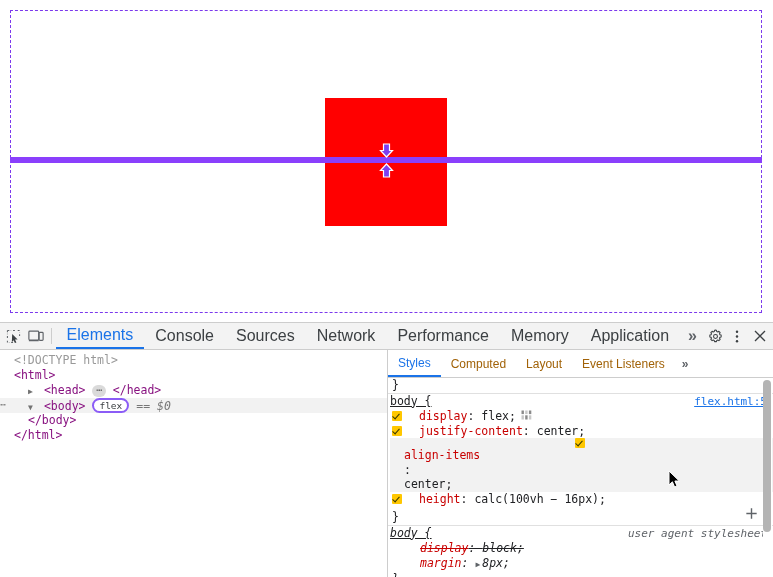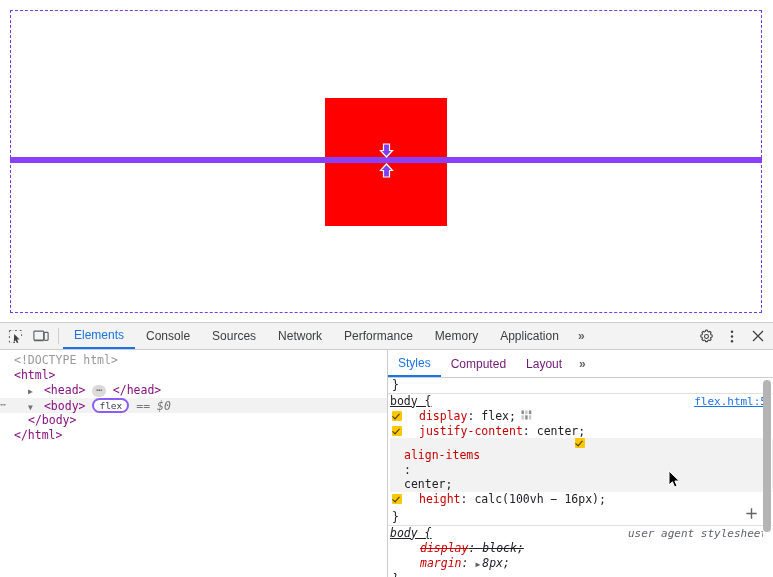--- a/index.html
+++ b/index.html
@@ -76,21 +76,21 @@
     display: flex; align-items: center; justify-content: center;
     color: #5f6368;
   }
   .tb-sep {
     width: 1px; height: 16px; background: #cdcdcd; margin: 0 4px;
   }
   .dt-tabs { display: flex; align-items: stretch; height: 26px; }
   .dt-tab {
     display: flex; align-items: center;
     padding: 0 11px;
-    font-size: 12px;
+    font-size: 16px;
     color: #3c4043;
     height: 25px;
     box-sizing: border-box;
     white-space: nowrap;
   }
   .dt-tab.active {
     color: #1a73e8;
     border-bottom: 2px solid #1a73e8;
     height: 26px;
   }
@@ -159,21 +159,21 @@
     height: 27px;
     display: flex; align-items: stretch;
     border-bottom: 1px solid #cdcdcd;
     background: #ffffff;
     flex: 0 0 auto;
   }
   .st-tab {
     display: flex; align-items: center;
     padding: 0 10px;
     font-size: 12px;
-    color: #701a75;
+    color: #a16207;
     box-sizing: border-box;
     white-space: nowrap;
   }
   .st-tab.active { color: #1a73e8; border-bottom: 2px solid #1a73e8; }
   .st-tab.more { color: #5f6368; font-weight: bold; letter-spacing: -1px; padding: 0 7px; }
 
   .filter-bar {
     height: 26px;
     display: flex; align-items: center;
     padding: 0 4px;
@@ -395,20 +395,21 @@
           <span class="tag">&lt;/html&gt;</span>
         </div>
       </div>
 
       <div class="styles-pane">
 
         <div class="styles-tabs">
           <div class="st-tab active">Styles</div>
           <div class="st-tab">Computed</div>
           <div class="st-tab">Layout</div>
+          <div class="st-tab">Event Listeners</div>
           <div class="st-tab more">»</div>
         </div>
 
 
         <div class="styles-content">
 
           <div class="rule rule-sep">
             <div class="decl" style="padding-left:2px;">
               <span class="brace">}</span>
             </div>

